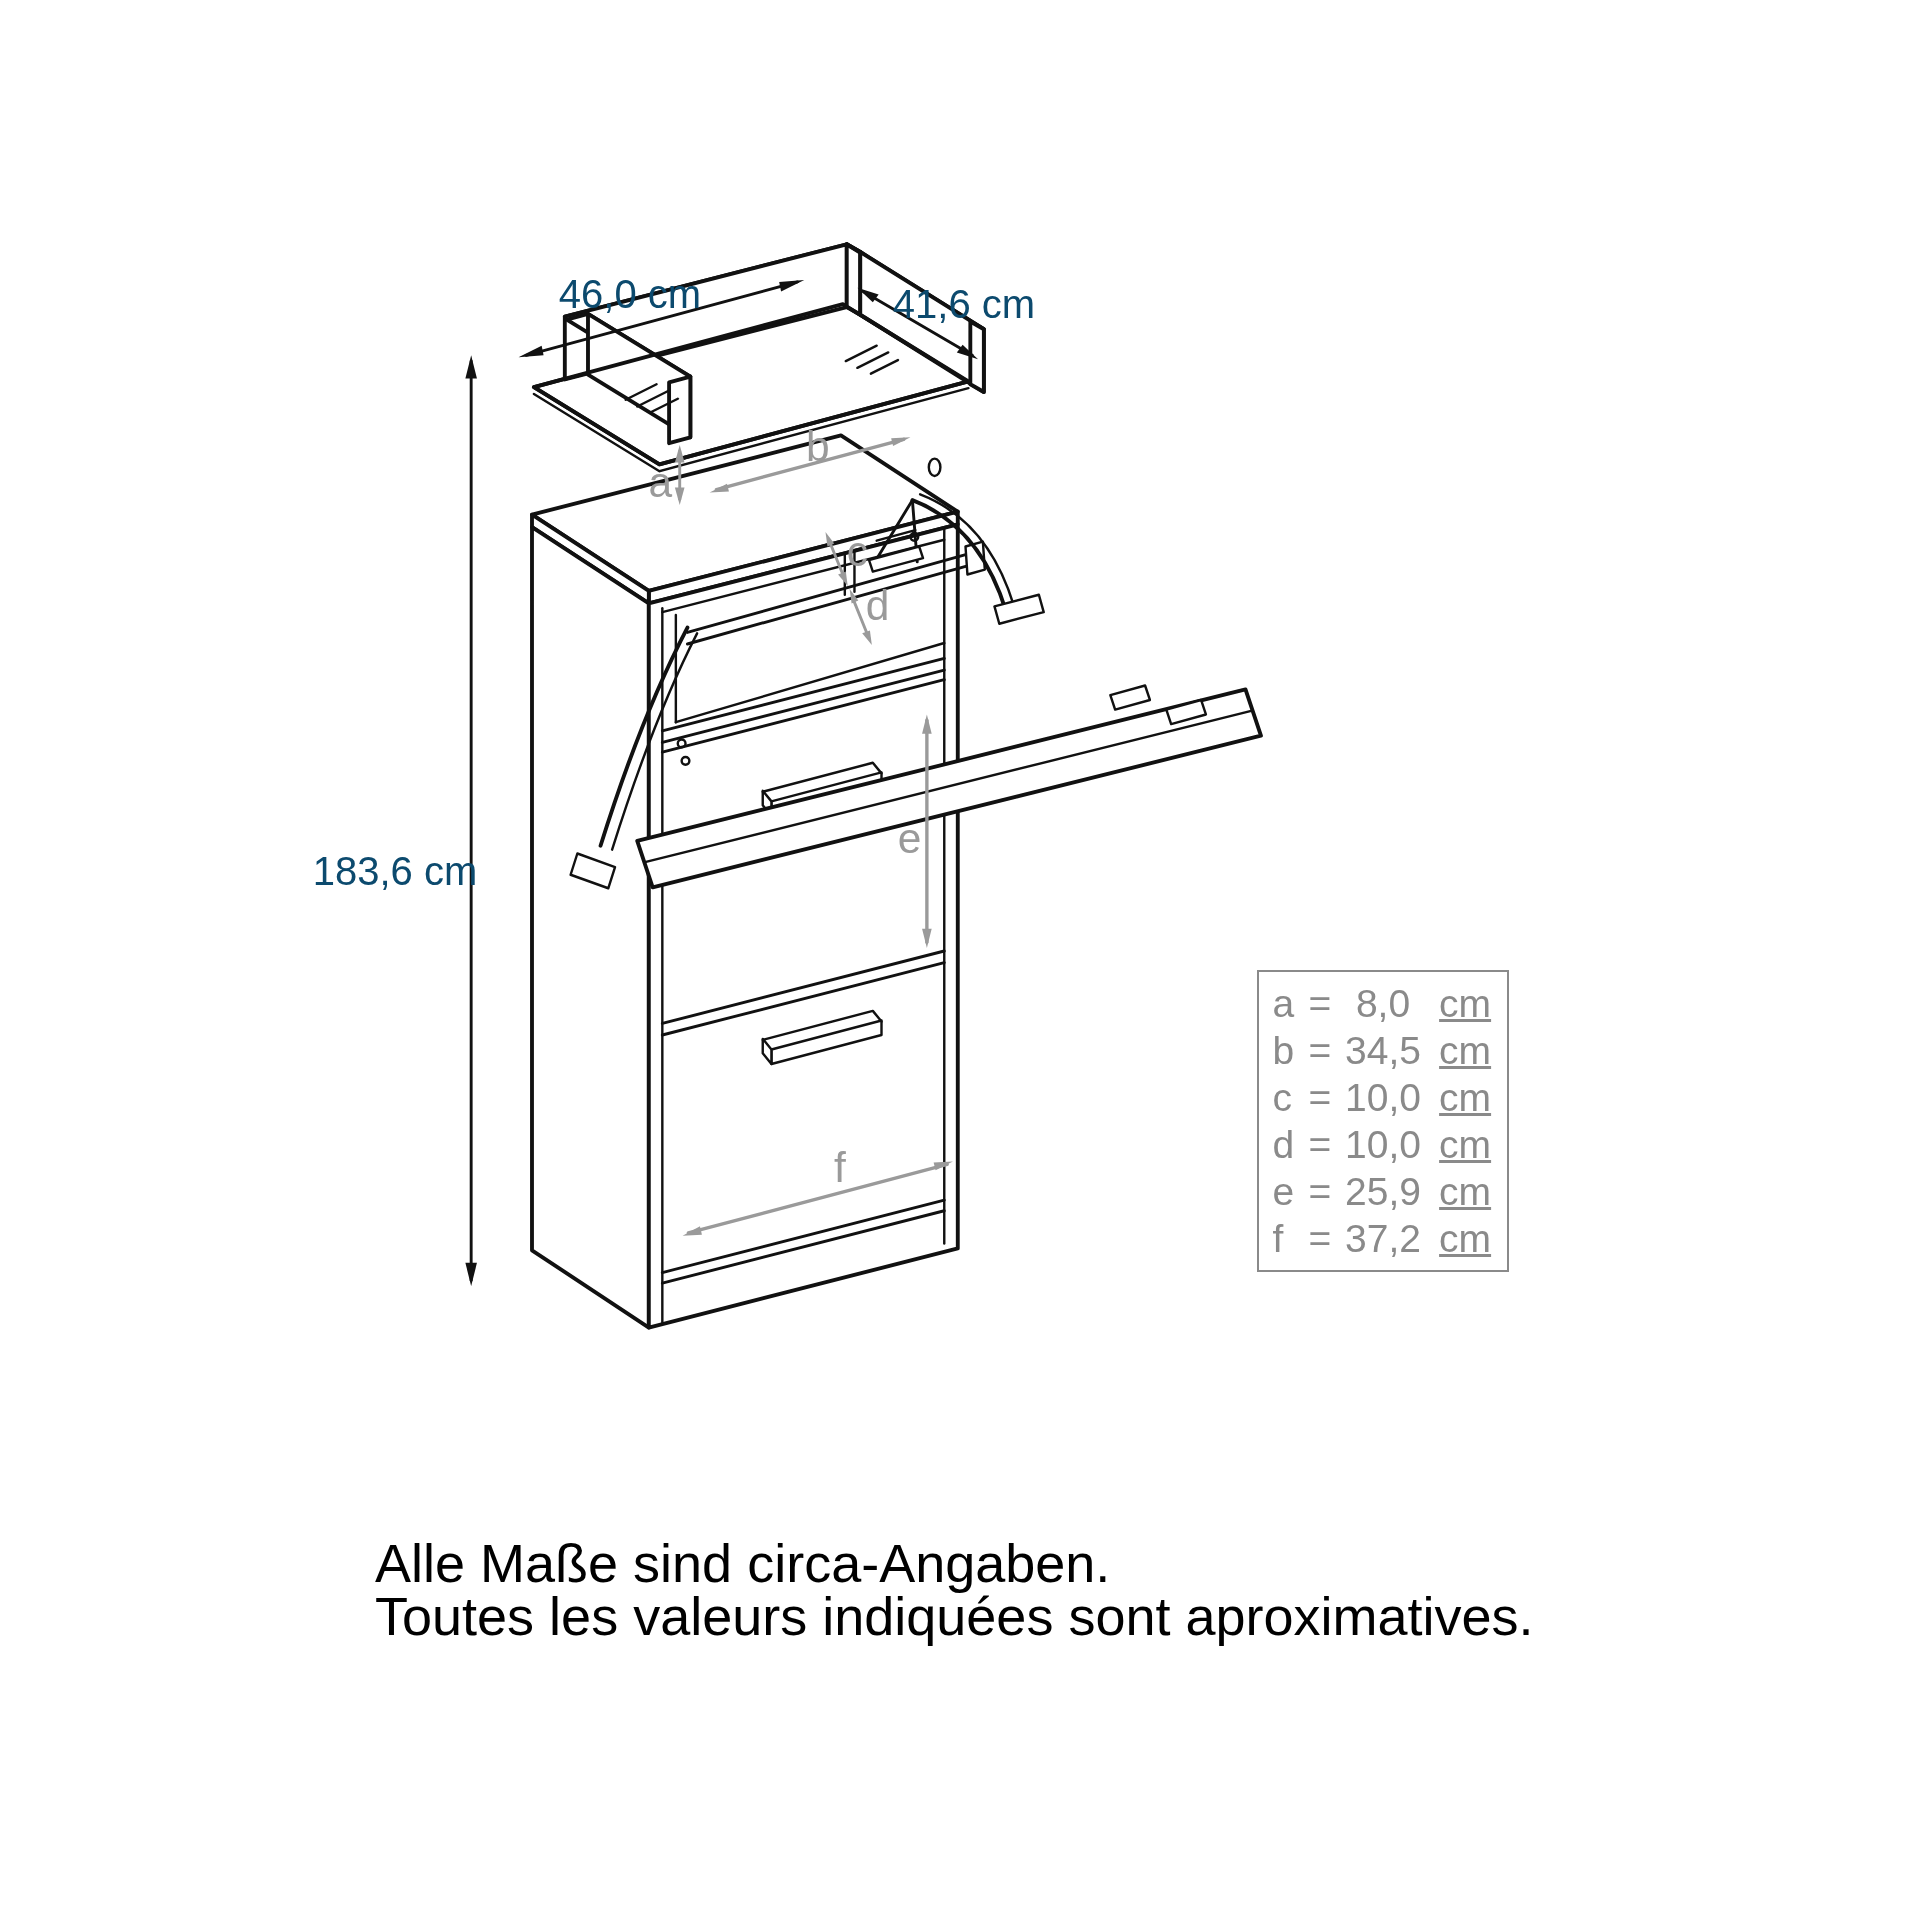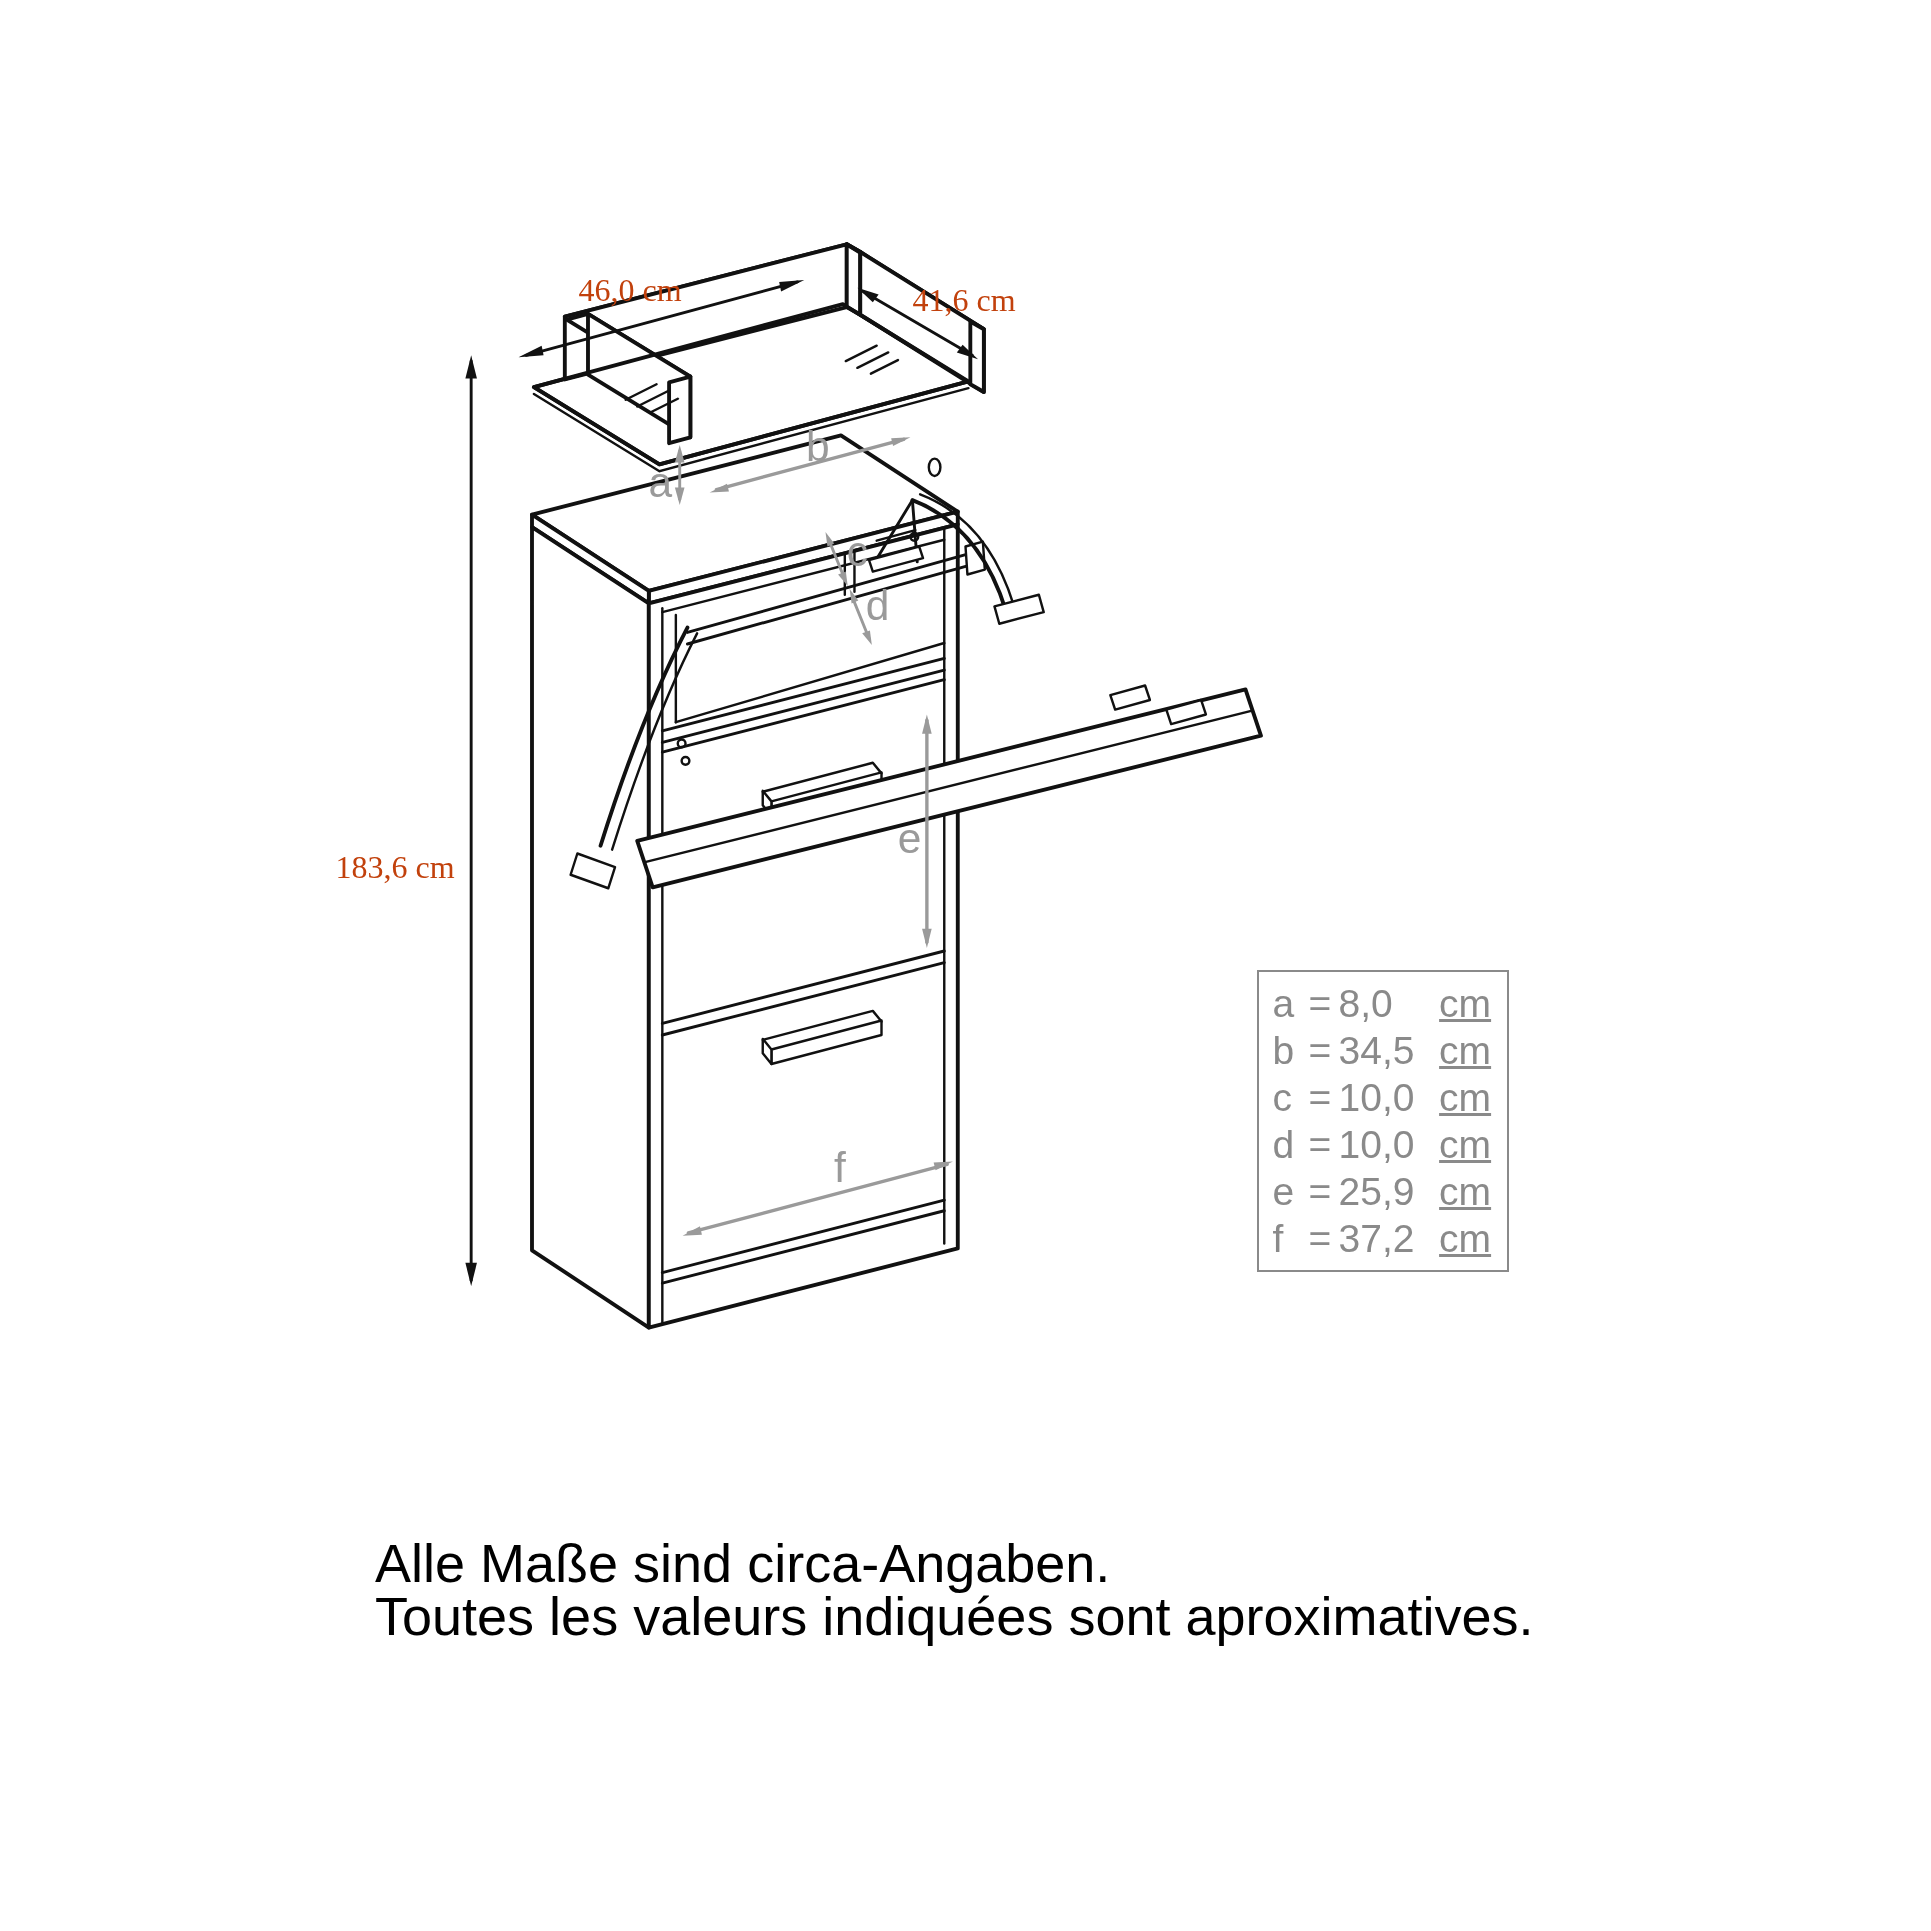--- a/index.html
+++ b/index.html
@@ -1,30 +1,30 @@
 <!DOCTYPE html>
 <html><head>
 <meta charset="utf-8">
 <style>
   html,body{margin:0;padding:0;background:#fff;}
   #page{position:relative;width:1931px;height:1931px;background:#fff;overflow:hidden;
         font-family:"Liberation Sans",sans-serif;}
   #drawing{position:absolute;left:0;top:0;width:1931px;height:1931px;}
 
-  .dim-label{position:absolute;color:#c2410c;font-size:32px;white-space:nowrap;font-family:Liberation Serif, serif;}
+  .dim-label{position:absolute;color:#0c4a6e;font-size:40px;white-space:nowrap;}
   .dim-label.center{transform:translateX(-50%);}
 
   
   #legend{position:absolute;left:1257px;top:970px;width:252px;height:302px;
           border:2.9px solid #8a8a8a;color:#8a8a8a;font-size:39px;box-sizing:border-box;
           padding:7.7px 0 0 13.5px;}
   .legend-row{display:flex;align-items:baseline;height:47px;line-height:47px;}
   .legend-row .var{width:29px;}
   .legend-row .eq{width:37px;text-align:center;}
-  .legend-row .val{width:89px;text-align:left;}
+  .legend-row .val{width:89px;text-align:center;}
   .legend-row .unit{padding-left:11.6px;text-decoration:underline;}
 
   
   #notes{position:absolute;left:375px;top:1537px;color:#000;font-size:54px;line-height:53px;}
   #notes div{white-space:nowrap;}
 
   
   .fw4{stroke:#111;stroke-width:4;fill:#fff;stroke-linejoin:round;}
   .fw25{stroke:#111;stroke-width:2.5;fill:#fff;stroke-linejoin:round;}
   .ln4{stroke:#111;stroke-width:4;fill:none;stroke-linecap:round;stroke-linejoin:round;}

